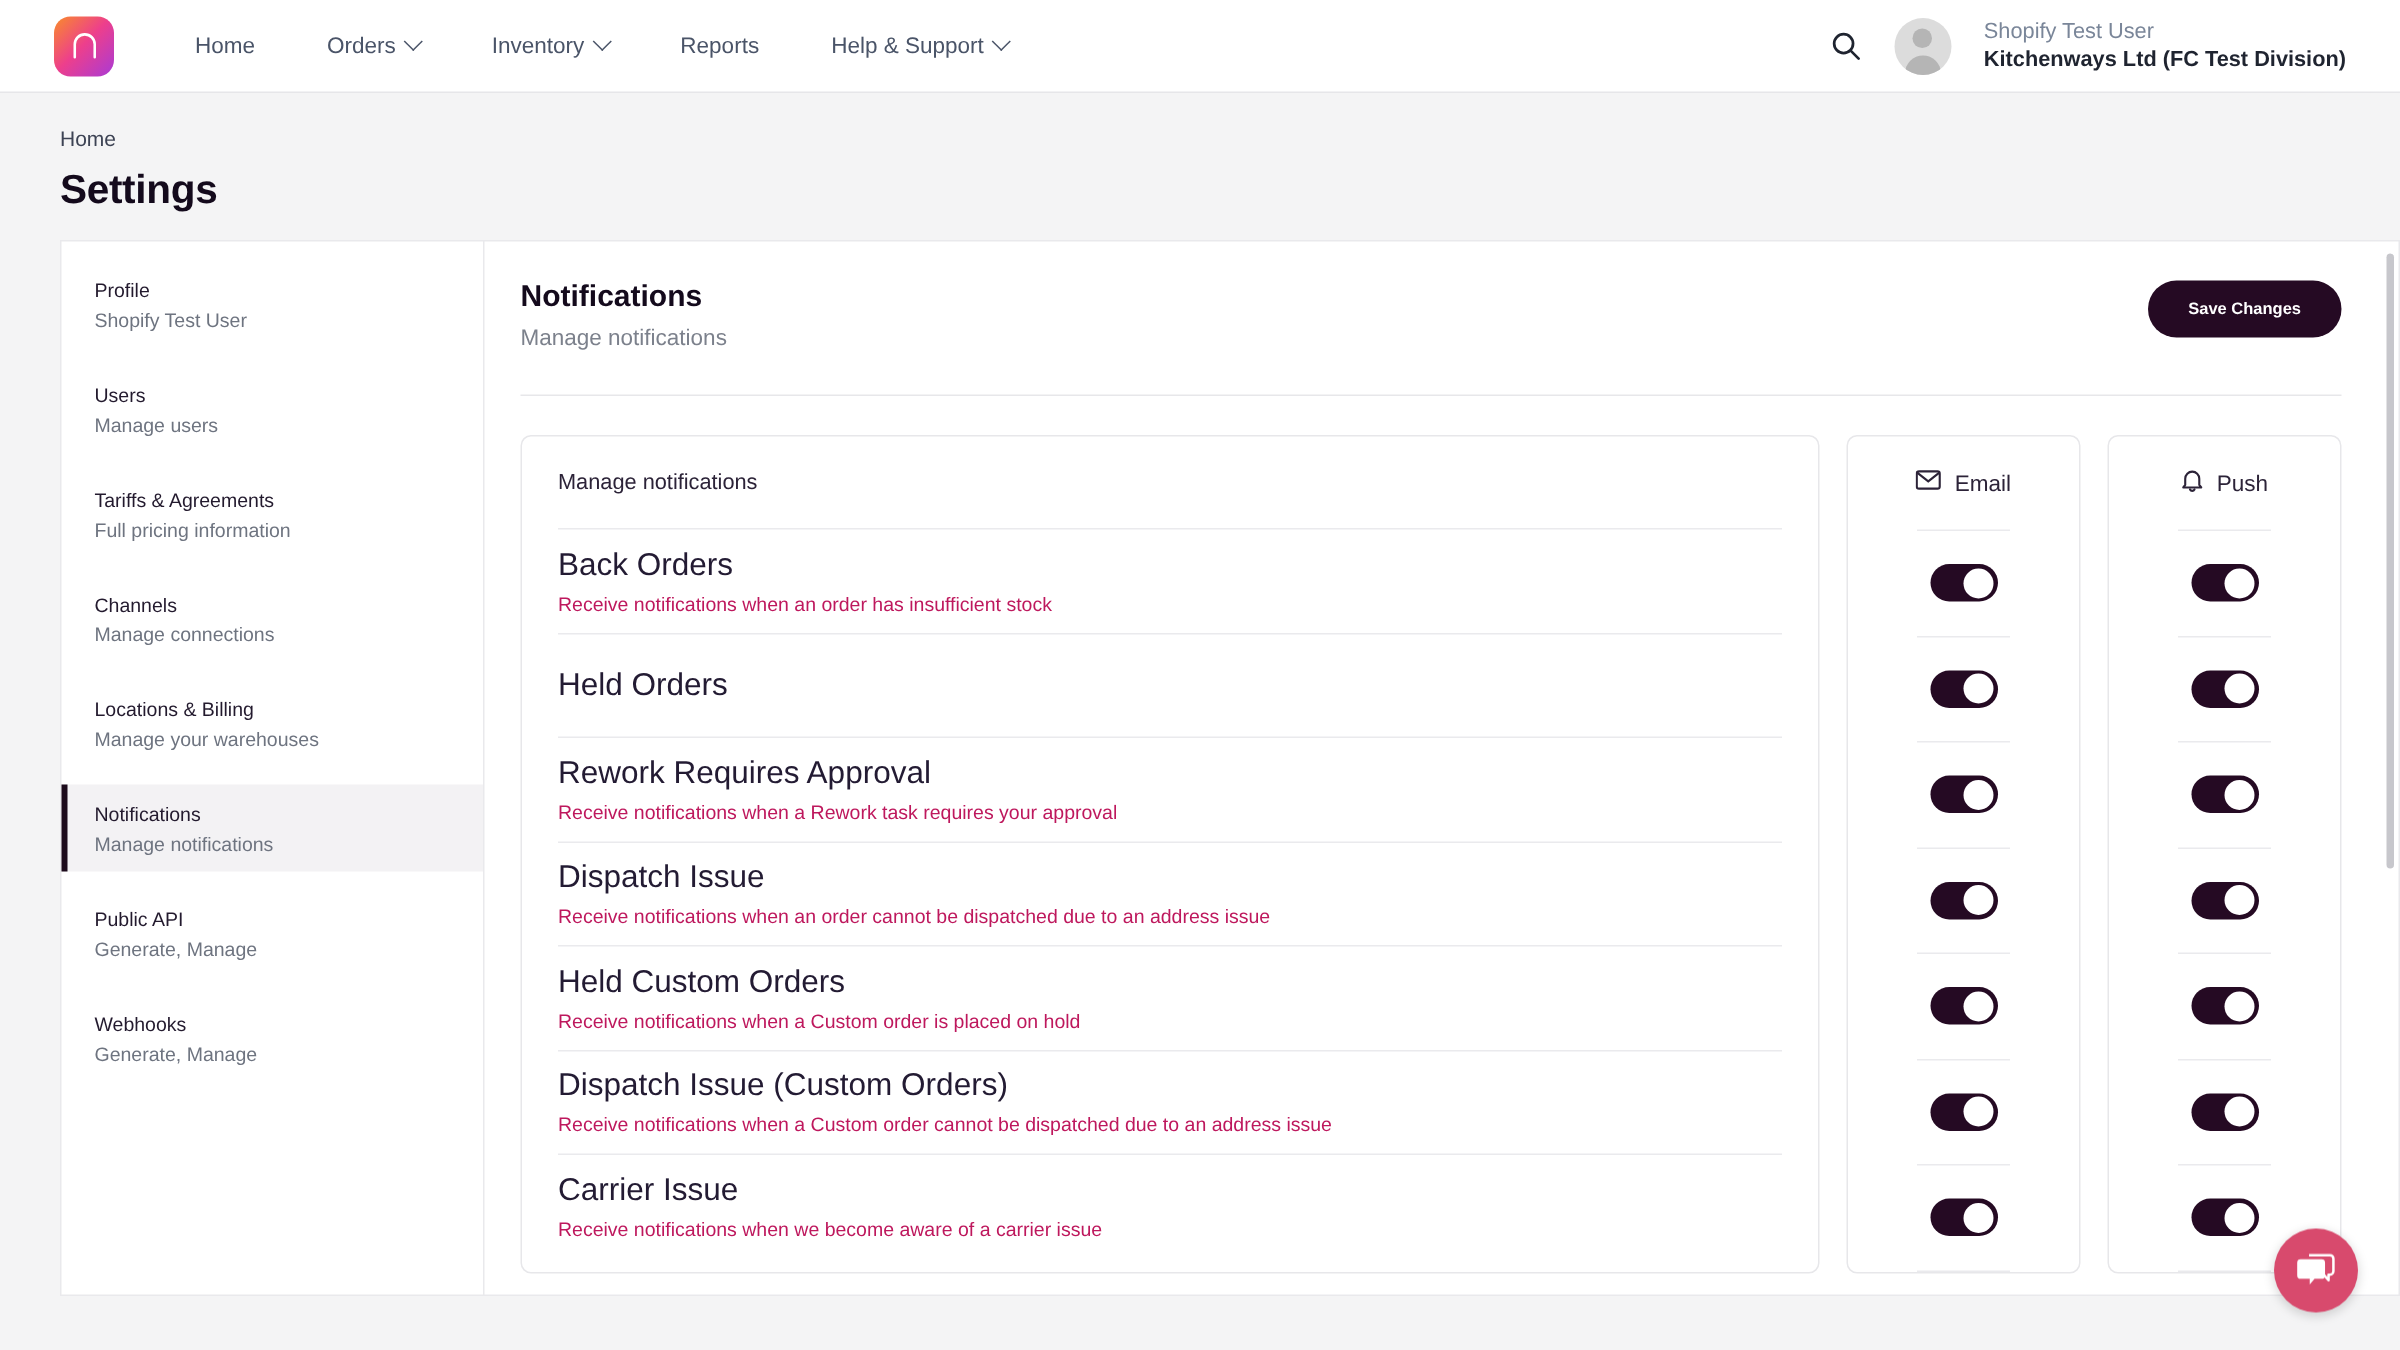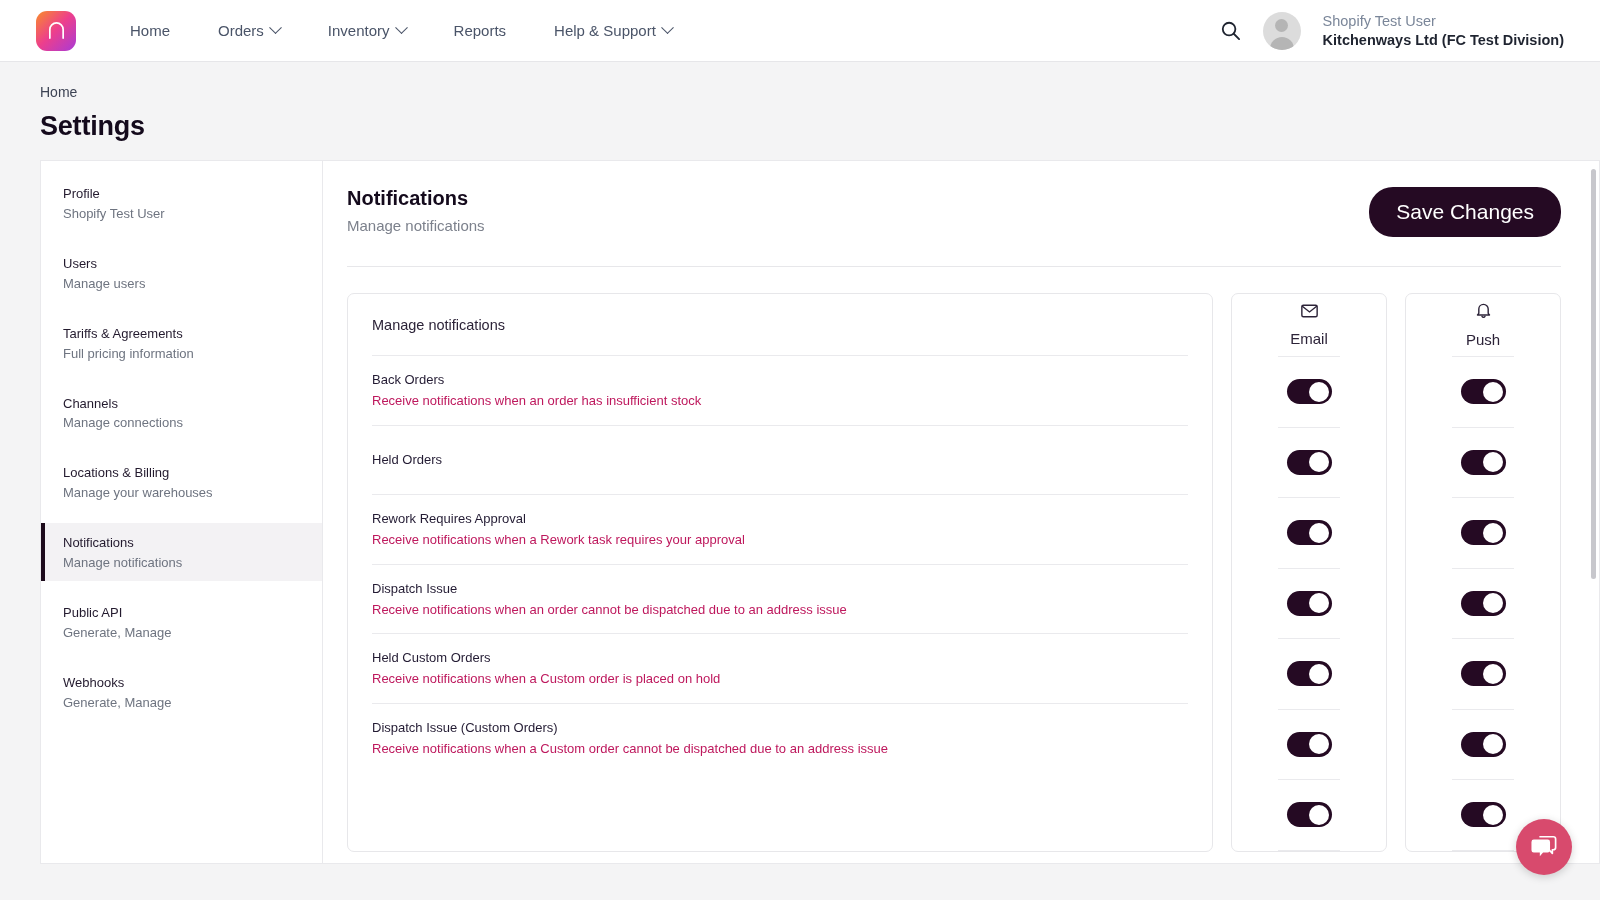--- a/index.html
+++ b/index.html
@@ -114,22 +114,22 @@
   .main-inner { padding: 26px 38px 0 24px; }
 
   .main-head { display: flex; align-items: flex-start; }
   .main-title { font-size: 20px; font-weight: bold; color: #140a1c; }
   .main-sub { font-size: 15px; color: #7c818c; margin-top: 7px; }
   .save-btn {
     margin-left: auto;
     background: #22082099;
     background: #250a23;
     color: #ffffff;
-    font-size: 21px;
-    font-weight: normal;
+    font-size: 11px;
+    font-weight: bold;
     border: none;
     border-radius: 24px;
     padding: 13px 27px;
     cursor: pointer;
   }
   .divider { height: 1px; background: #e7e7ea; margin: 29px 0 0 0; }
 
   .columns { display: flex; gap: 18px; margin-top: 26px; }
 
   .card {
@@ -144,28 +144,28 @@
     font-size: 14.5px; color: #2c2338;
     height: 62px; display: flex; align-items: center;
     border-bottom: 1px solid #eaeaed;
   }
   .row {
     height: 69.5px;
     display: flex; flex-direction: column; justify-content: center;
     border-bottom: 1px solid #eaeaed;
   }
   .row:last-child { border-bottom: none; }
-  .row-title { font-size: 13px; color: #231b33; }
+  .row-title { font-size: 21px; color: #231b33; }
   .row-desc { font-size: 13px; color: #be185d; margin-top: 6px; }
 
   .col-head {
     height: 62px;
     display: flex; align-items: center; justify-content: center;
     gap: 9px;
-    font-size: 15px; color: #2c2338; flex-direction: column;
+    font-size: 15px; color: #2c2338;
   }
   .col-head-rule { height: 1px; background: #eaeaed; width: 62px; margin: 0 auto; }
   .toggle-cell {
     height: 69.5px;
     display: flex; align-items: center; justify-content: center;
   }
   .toggle-rule { height: 1px; background: #eaeaed; width: 62px; margin: 0 auto; }
   .toggle {
     width: 45px; height: 25px;
     border-radius: 13px;
@@ -325,20 +325,24 @@
             <div class="row-title">Dispatch Issue</div>
             <div class="row-desc">Receive notifications when an order cannot be dispatched due to an address issue</div>
           </div>
           <div class="row">
             <div class="row-title">Held Custom Orders</div>
             <div class="row-desc">Receive notifications when a Custom order is placed on hold</div>
           </div>
           <div class="row">
             <div class="row-title">Dispatch Issue (Custom Orders)</div>
             <div class="row-desc">Receive notifications when a Custom order cannot be dispatched due to an address issue</div>
+          </div>
+          <div class="row">
+            <div class="row-title">Carrier Issue</div>
+            <div class="row-desc">Receive notifications when we become aware of a carrier issue</div>
           </div>
         </div>
 
         <div class="card card-toggle">
           <div class="col-head">
             <span>
               <svg width="17" height="14" viewBox="0 0 18 14" aria-hidden="true">
                 <rect x="0.9" y="0.9" width="16.2" height="12.2" rx="1.6" fill="none" stroke="#2c2338" stroke-width="1.5"></rect>
                 <path d="M1.4 2 L9 8 L16.6 2" fill="none" stroke="#2c2338" stroke-width="1.5" stroke-linecap="round"></path>
               </svg>

